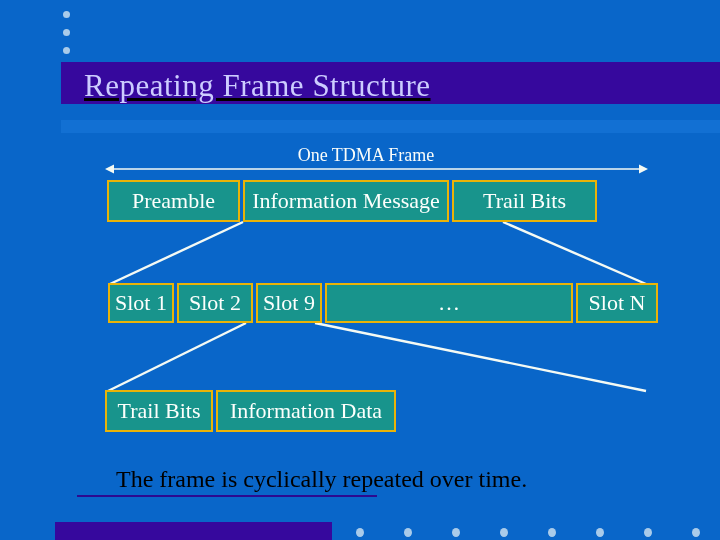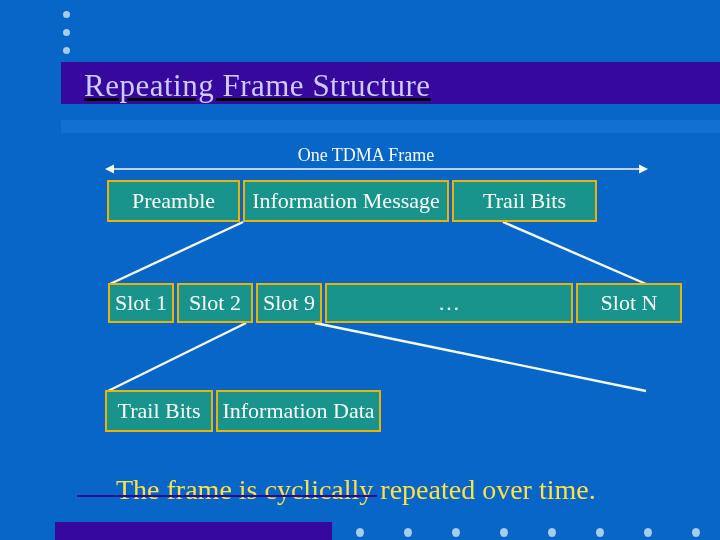--- a/index.html
+++ b/index.html
@@ -35,21 +35,21 @@
   .cell{
     box-sizing:border-box;border:2px solid #eab308;background:#18948c;
     display:flex;align-items:center;justify-content:center;
     font-size:22px;color:#fcfffc;white-space:nowrap;overflow:hidden;font-family:Liberation Serif, serif;
   }
   .row-top{left:107px;top:180px;height:42px;}
   .row-slots{left:108px;top:283px;height:40px;}
   .row-detail{left:105px;top:390px;height:42px;}
   
   .caption{
-    position:absolute;left:116px;top:466px;font-size:28px;color:#fde047;white-space:nowrap;margin-top:8px;
+    position:absolute;left:116px;top:466px;font-size:24px;color:#000000;white-space:nowrap;
   }
   
   .thin-line{position:absolute;left:77px;top:495px;width:300px;height:2px;background:#2d0a90;}
   .bottom-bar{position:absolute;left:55px;top:522px;width:277px;height:18px;background:#36089d;}
   .bottom-dots{position:absolute;left:356px;top:528px;width:350px;display:flex;gap:40px;}
   .bottom-dots .dot{width:8px;height:9px;border-radius:50%;background:#a9cbea;flex:0 0 auto;}
 </style>
 </head>
 <body>
 
@@ -85,26 +85,26 @@
     <div class="cell" style="width:133px">Preamble</div>
     <div class="cell" style="width:206px">Information Message</div>
     <div class="cell" style="width:145px">Trail Bits</div>
   </div>
 
   <div class="box-row row-slots">
     <div class="cell" style="width:66px">Slot 1</div>
     <div class="cell" style="width:76px">Slot 2</div>
     <div class="cell" style="width:66px">Slot 9</div>
     <div class="cell" style="width:248px">…</div>
-    <div class="cell" style="width:106px">Slot N</div>
+    <div class="cell" style="width:82px">Slot N</div>
   </div>
 
   <div class="box-row row-detail">
     <div class="cell" style="width:108px">Trail Bits</div>
-    <div class="cell" style="width:165px">Information Data</div>
+    <div class="cell" style="width:180px">Information Data</div>
   </div>
 
   <div class="caption">The frame is cyclically repeated over time.</div>
 
   <div class="thin-line"></div>
   <div class="bottom-bar"></div>
 
   <div class="bottom-dots">
     <span class="dot"></span>
     <span class="dot"></span>

